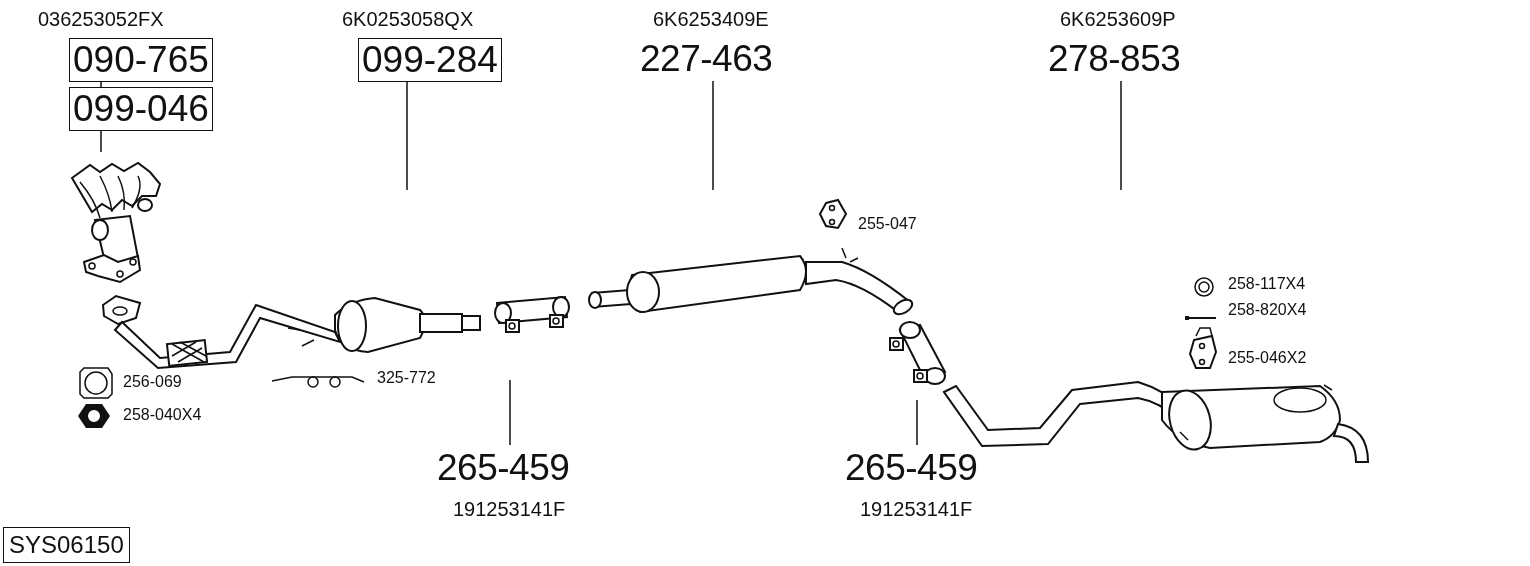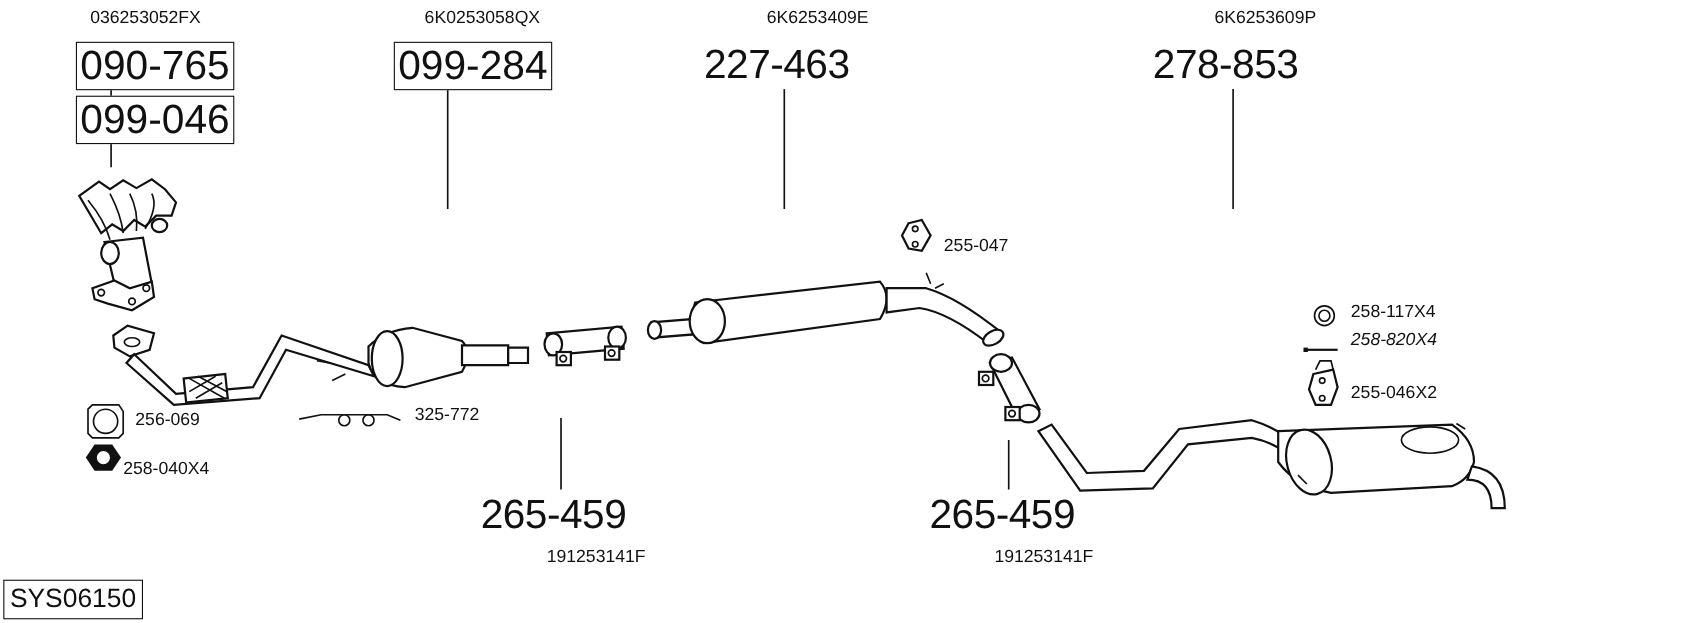--- a/index.html
+++ b/index.html
@@ -1,19 +1,19 @@
 <!DOCTYPE html>
 <html><head>
 <meta charset="utf-8">
 <style>
   html, body { margin:0; padding:0; background:#ffffff; }
   body { width:1530px; height:566px; position:relative; overflow:hidden;
          font-family:"Liberation Sans", "DejaVu Sans", sans-serif; color:#111; }
   .abs { position:absolute; }
-  .oem { font-size:16px; white-space:nowrap;margin-left:44px; }
+  .oem { font-size:20px; white-space:nowrap; }
   .pn-boxed { font-size:37px; border:1.5px solid #111; padding:0 3px; line-height:42px; white-space:nowrap; background:#fff;margin-left:40px; }
   .pn-big { font-size:37px; white-space:nowrap; letter-spacing:-0.5px; }
   .acc { font-size:16px; white-space:nowrap; }
   .sys { font-size:24px; border:1.5px solid #111; padding:0 5px; line-height:34px; white-space:nowrap; }
   svg.draw { position:absolute; left:0; top:0; }
   .ln { stroke:#111; stroke-width:1.5; fill:none; }
   .pipe { stroke:#111; stroke-width:2; fill:#fff; }
 </style>
 </head>
 <body>
@@ -136,20 +136,20 @@
 <div class="abs pn-boxed" style="left:318px;top:38px;">099-284</div>
 <div class="abs pn-big" style="left:640px;top:38px;">227-463</div>
 <div class="abs pn-big" style="left:1048px;top:38px;">278-853</div>
 <div class="abs pn-big" style="left:437px;top:447px;">265-459</div>
 <div class="abs pn-big" style="left:845px;top:447px;">265-459</div>
 
 <div class="abs oem" style="left:453px;top:498px;">191253141F</div>
 <div class="abs oem" style="left:860px;top:498px;">191253141F</div>
 
 <div class="abs acc" style="left:123px;top:373px;">256-069</div>
-<div class="abs acc" style="left:112px;top:406px;margin-top:12px;">258-040X4</div>
+<div class="abs acc" style="left:123px;top:406px;">258-040X4</div>
 <div class="abs acc" style="left:377px;top:369px;">325-772</div>
 <div class="abs acc" style="left:858px;top:215px;">255-047</div>
 <div class="abs acc" style="left:1228px;top:275px;">258-117X4</div>
-<div class="abs acc" style="left:1228px;top:301px;font-style:italic;">258-820X4</div>
+<div class="abs acc" style="left:1228px;top:301px;">258-820X4</div>
 <div class="abs acc" style="left:1228px;top:349px;">255-046X2</div>
 
 <div class="abs sys" style="left:3px;top:527px;">SYS06150</div>
 
 </body></html>

